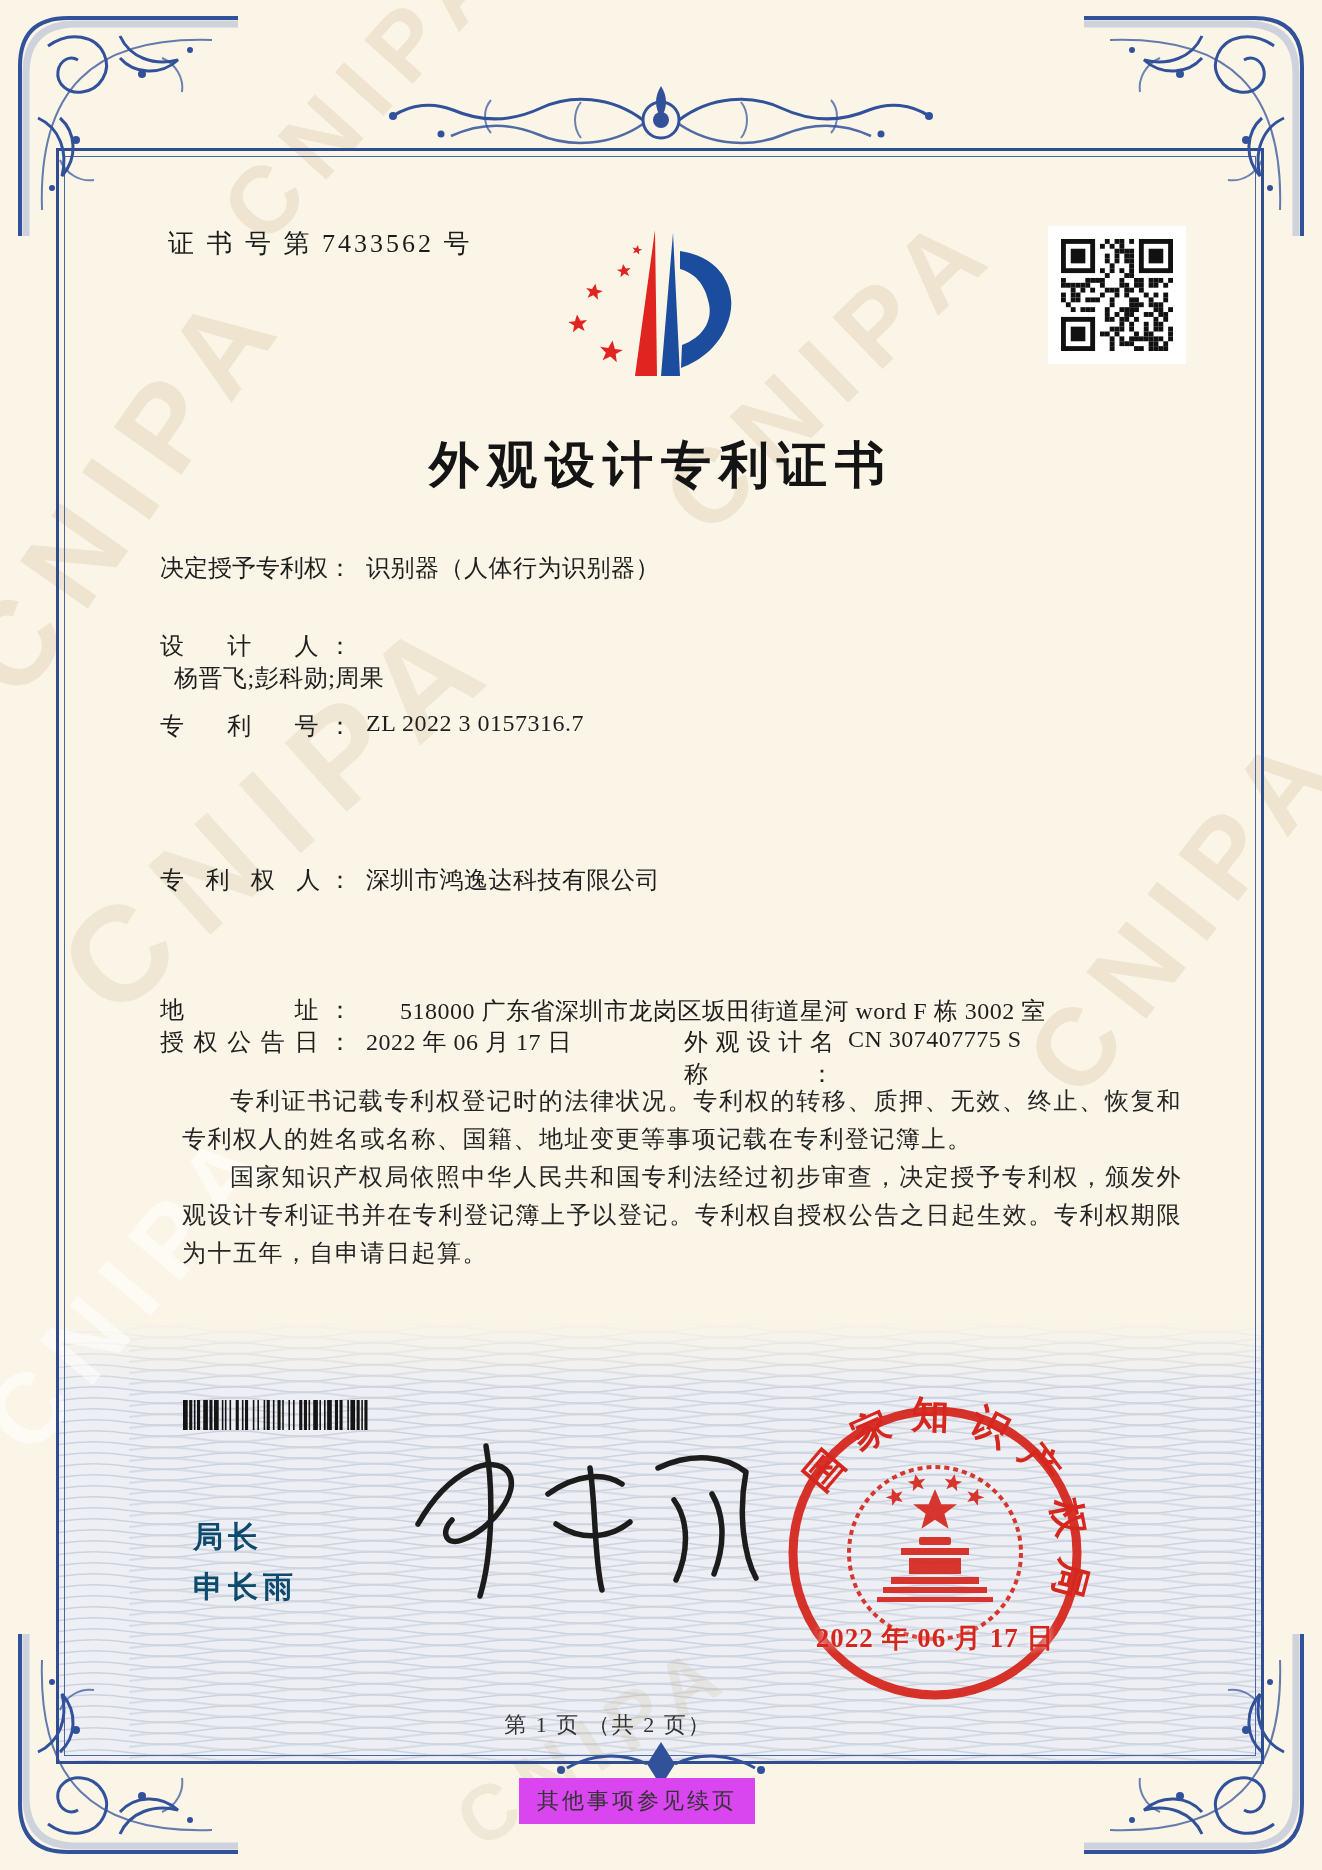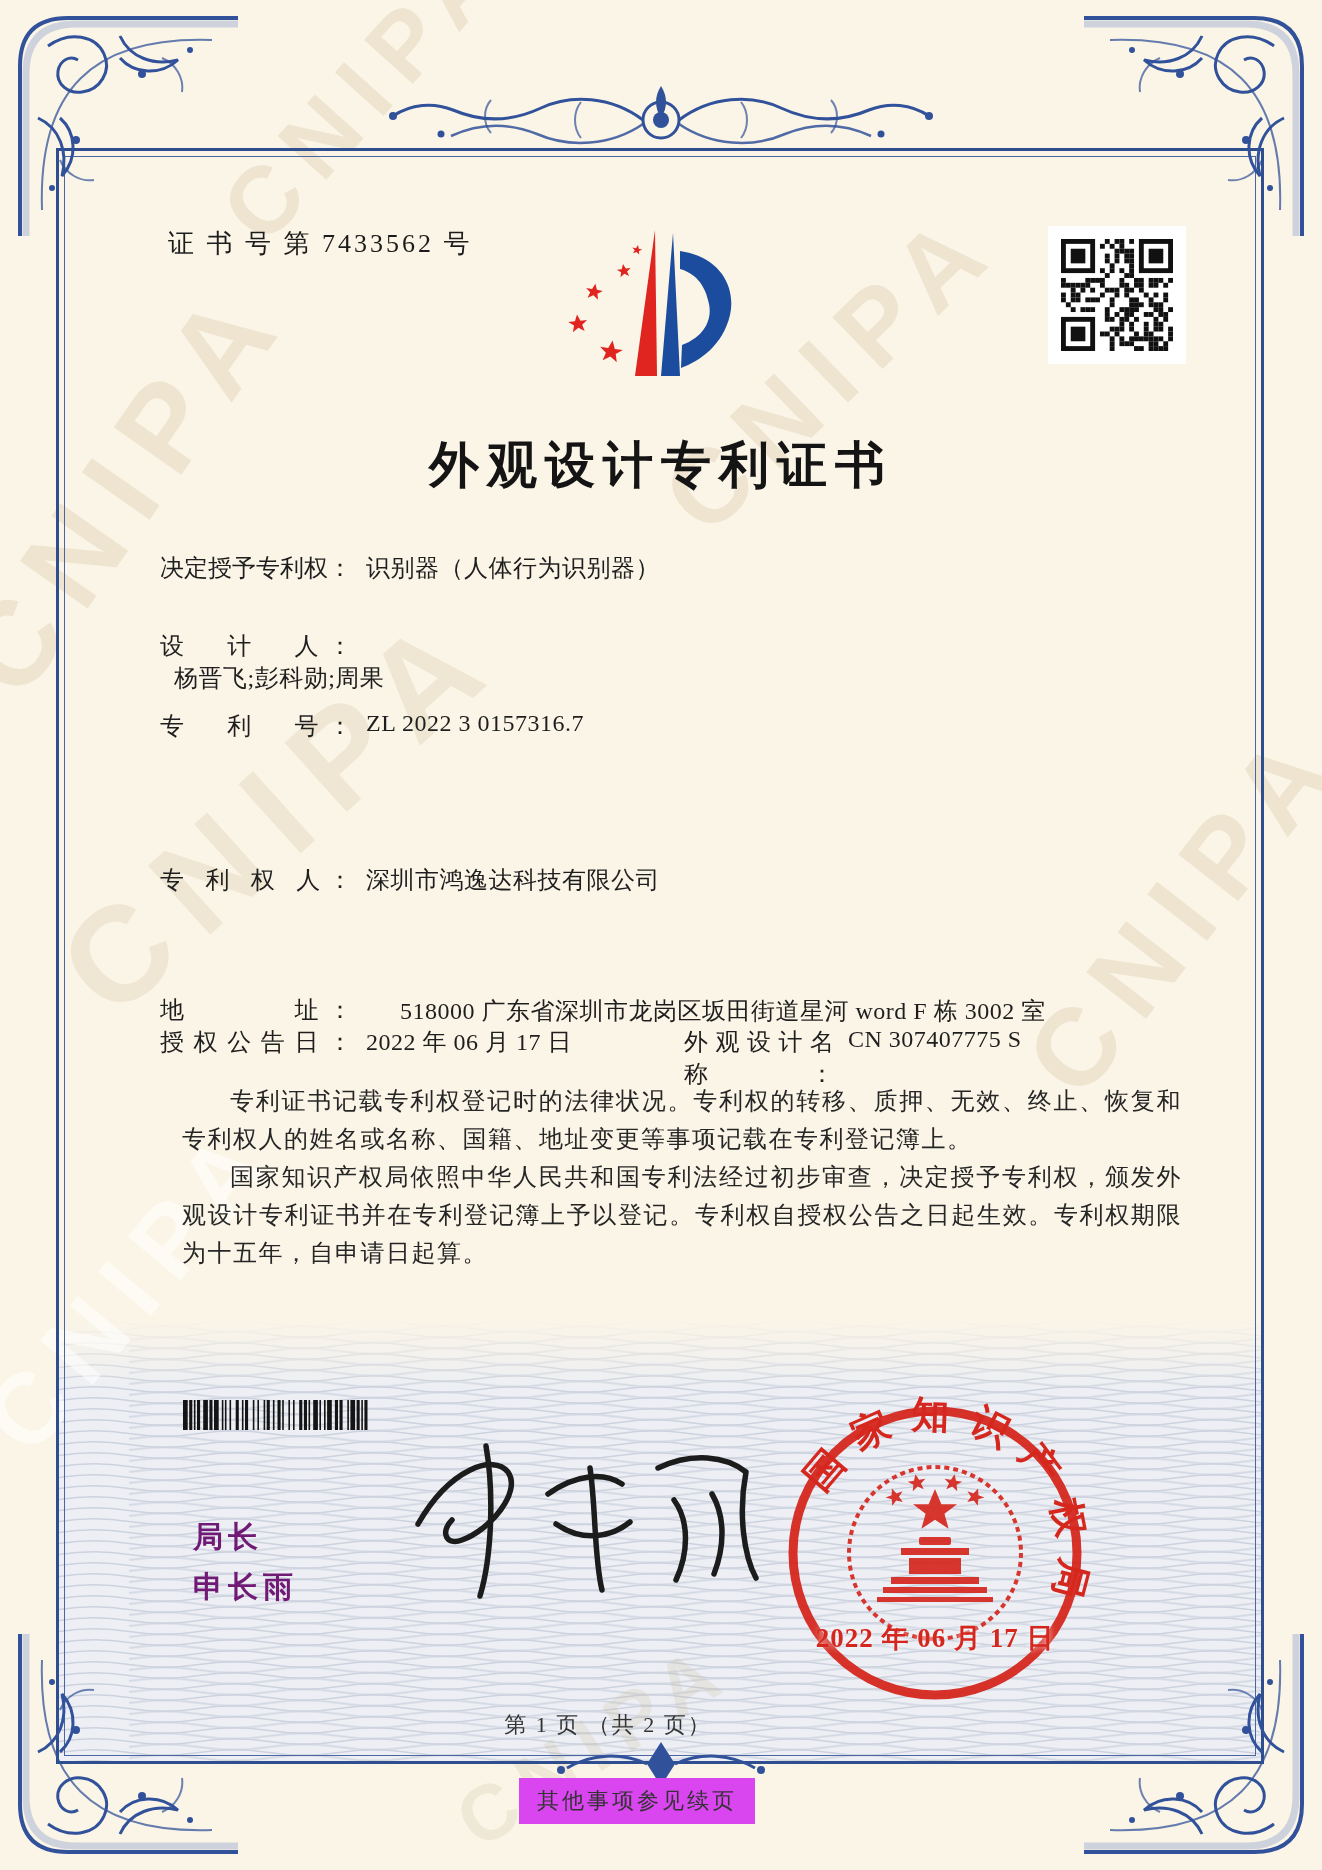--- a/index.html
+++ b/index.html
@@ -53,21 +53,21 @@
   .r7a{top:1026px;align-items:flex-end;} .r7b{top:1026px;left:684px;}
   .r7b .fl{width:150px;}
   
   .paras{position:absolute;left:182px;top:1082px;width:1000px;z-index:3;
     font-size:24px;line-height:38px;letter-spacing:1.5px;text-align:justify;color:#262626;}
   .paras p{margin:0;text-indent:2em;}
   
   .barcode{position:absolute;left:183px;top:1400px;z-index:3;}
   .signoff{position:absolute;left:193px;top:1512px;z-index:3;
     font-family:"Liberation Sans","DejaVu Sans",sans-serif;font-size:30px;font-weight:600;
-    color:#701a75;letter-spacing:5px;line-height:50px;}
+    color:#0c4a6e;letter-spacing:5px;line-height:50px;}
   .signature{position:absolute;left:390px;top:1428px;width:380px;height:205px;z-index:4;}
   .seal{position:absolute;left:775px;top:1393px;width:320px;height:320px;z-index:5;}
   .seal-date{position:absolute;left:800px;top:1620px;width:270px;text-align:center;z-index:6;
     color:#d5271e;font-size:27px;font-weight:bold;letter-spacing:1px;
     text-shadow:0 0 6px rgba(255,255,255,.8);}
   .page-no{position:absolute;left:458px;top:1710px;width:300px;text-align:center;z-index:3;
     font-size:22px;letter-spacing:2px;color:#333;}
   .foot-note{position:absolute;left:519px;top:1778px;z-index:3;background:#d946ef;
     padding:8px 18px;font-size:22px;letter-spacing:3px;color:#333;}
 </style>

